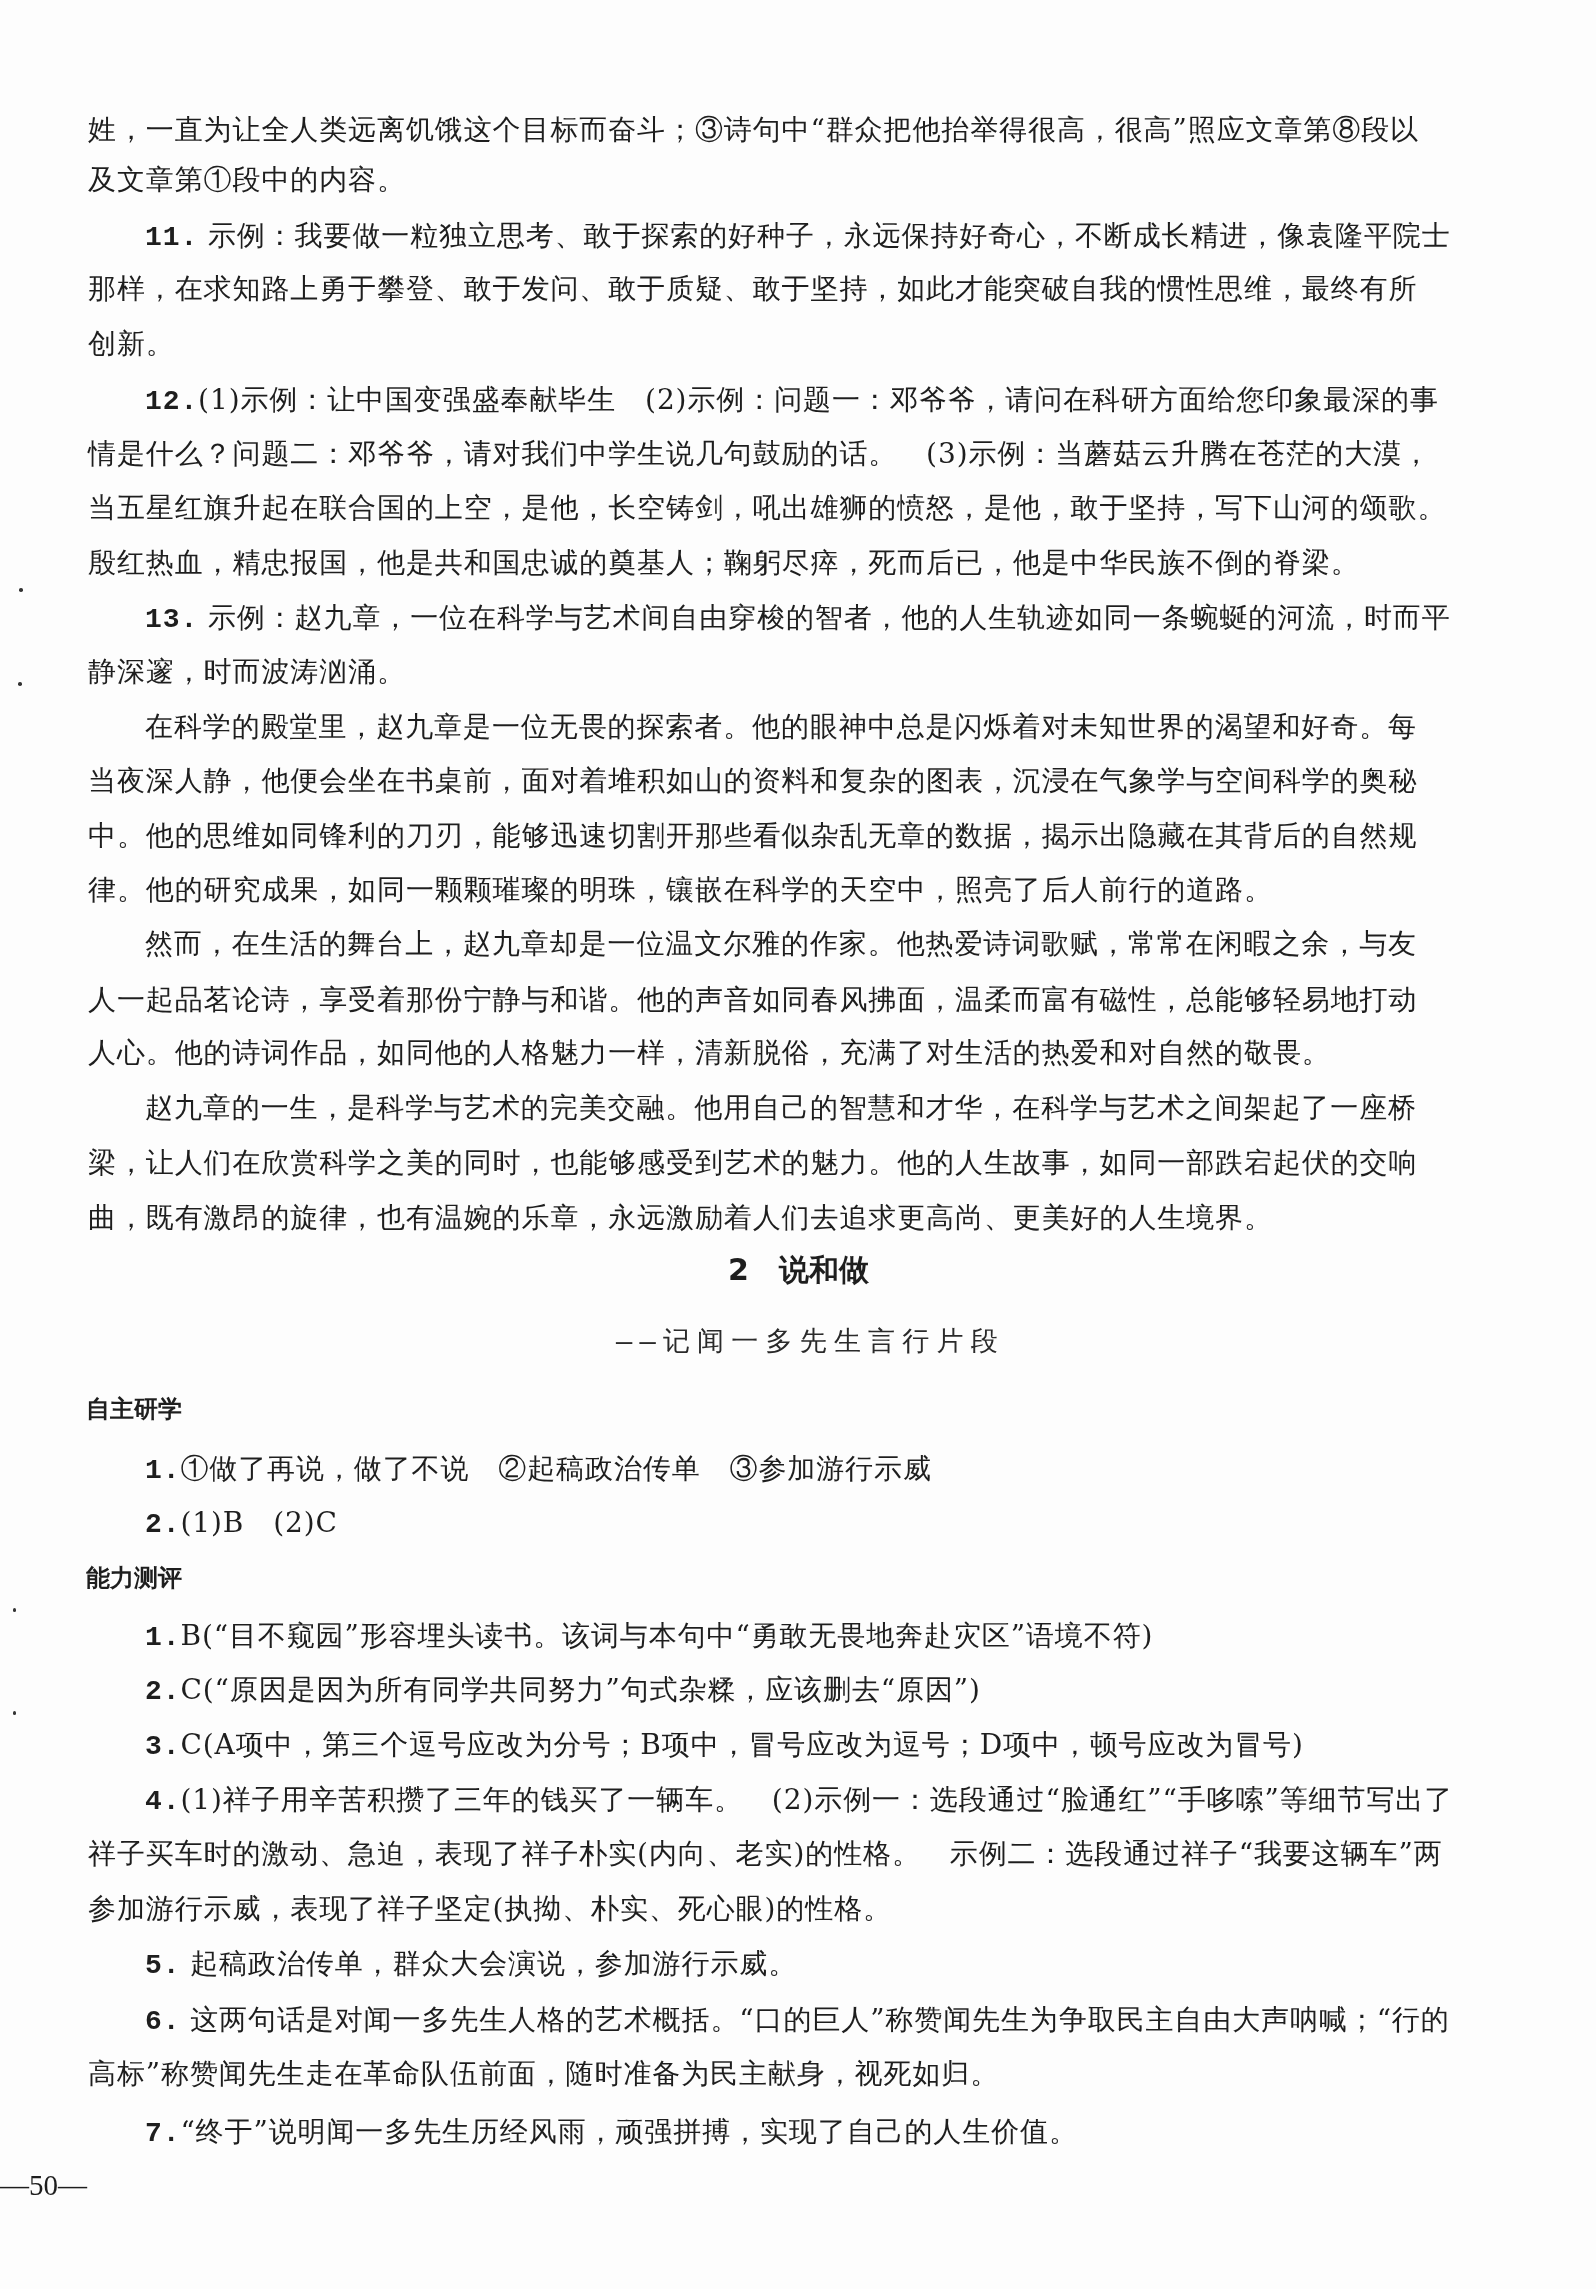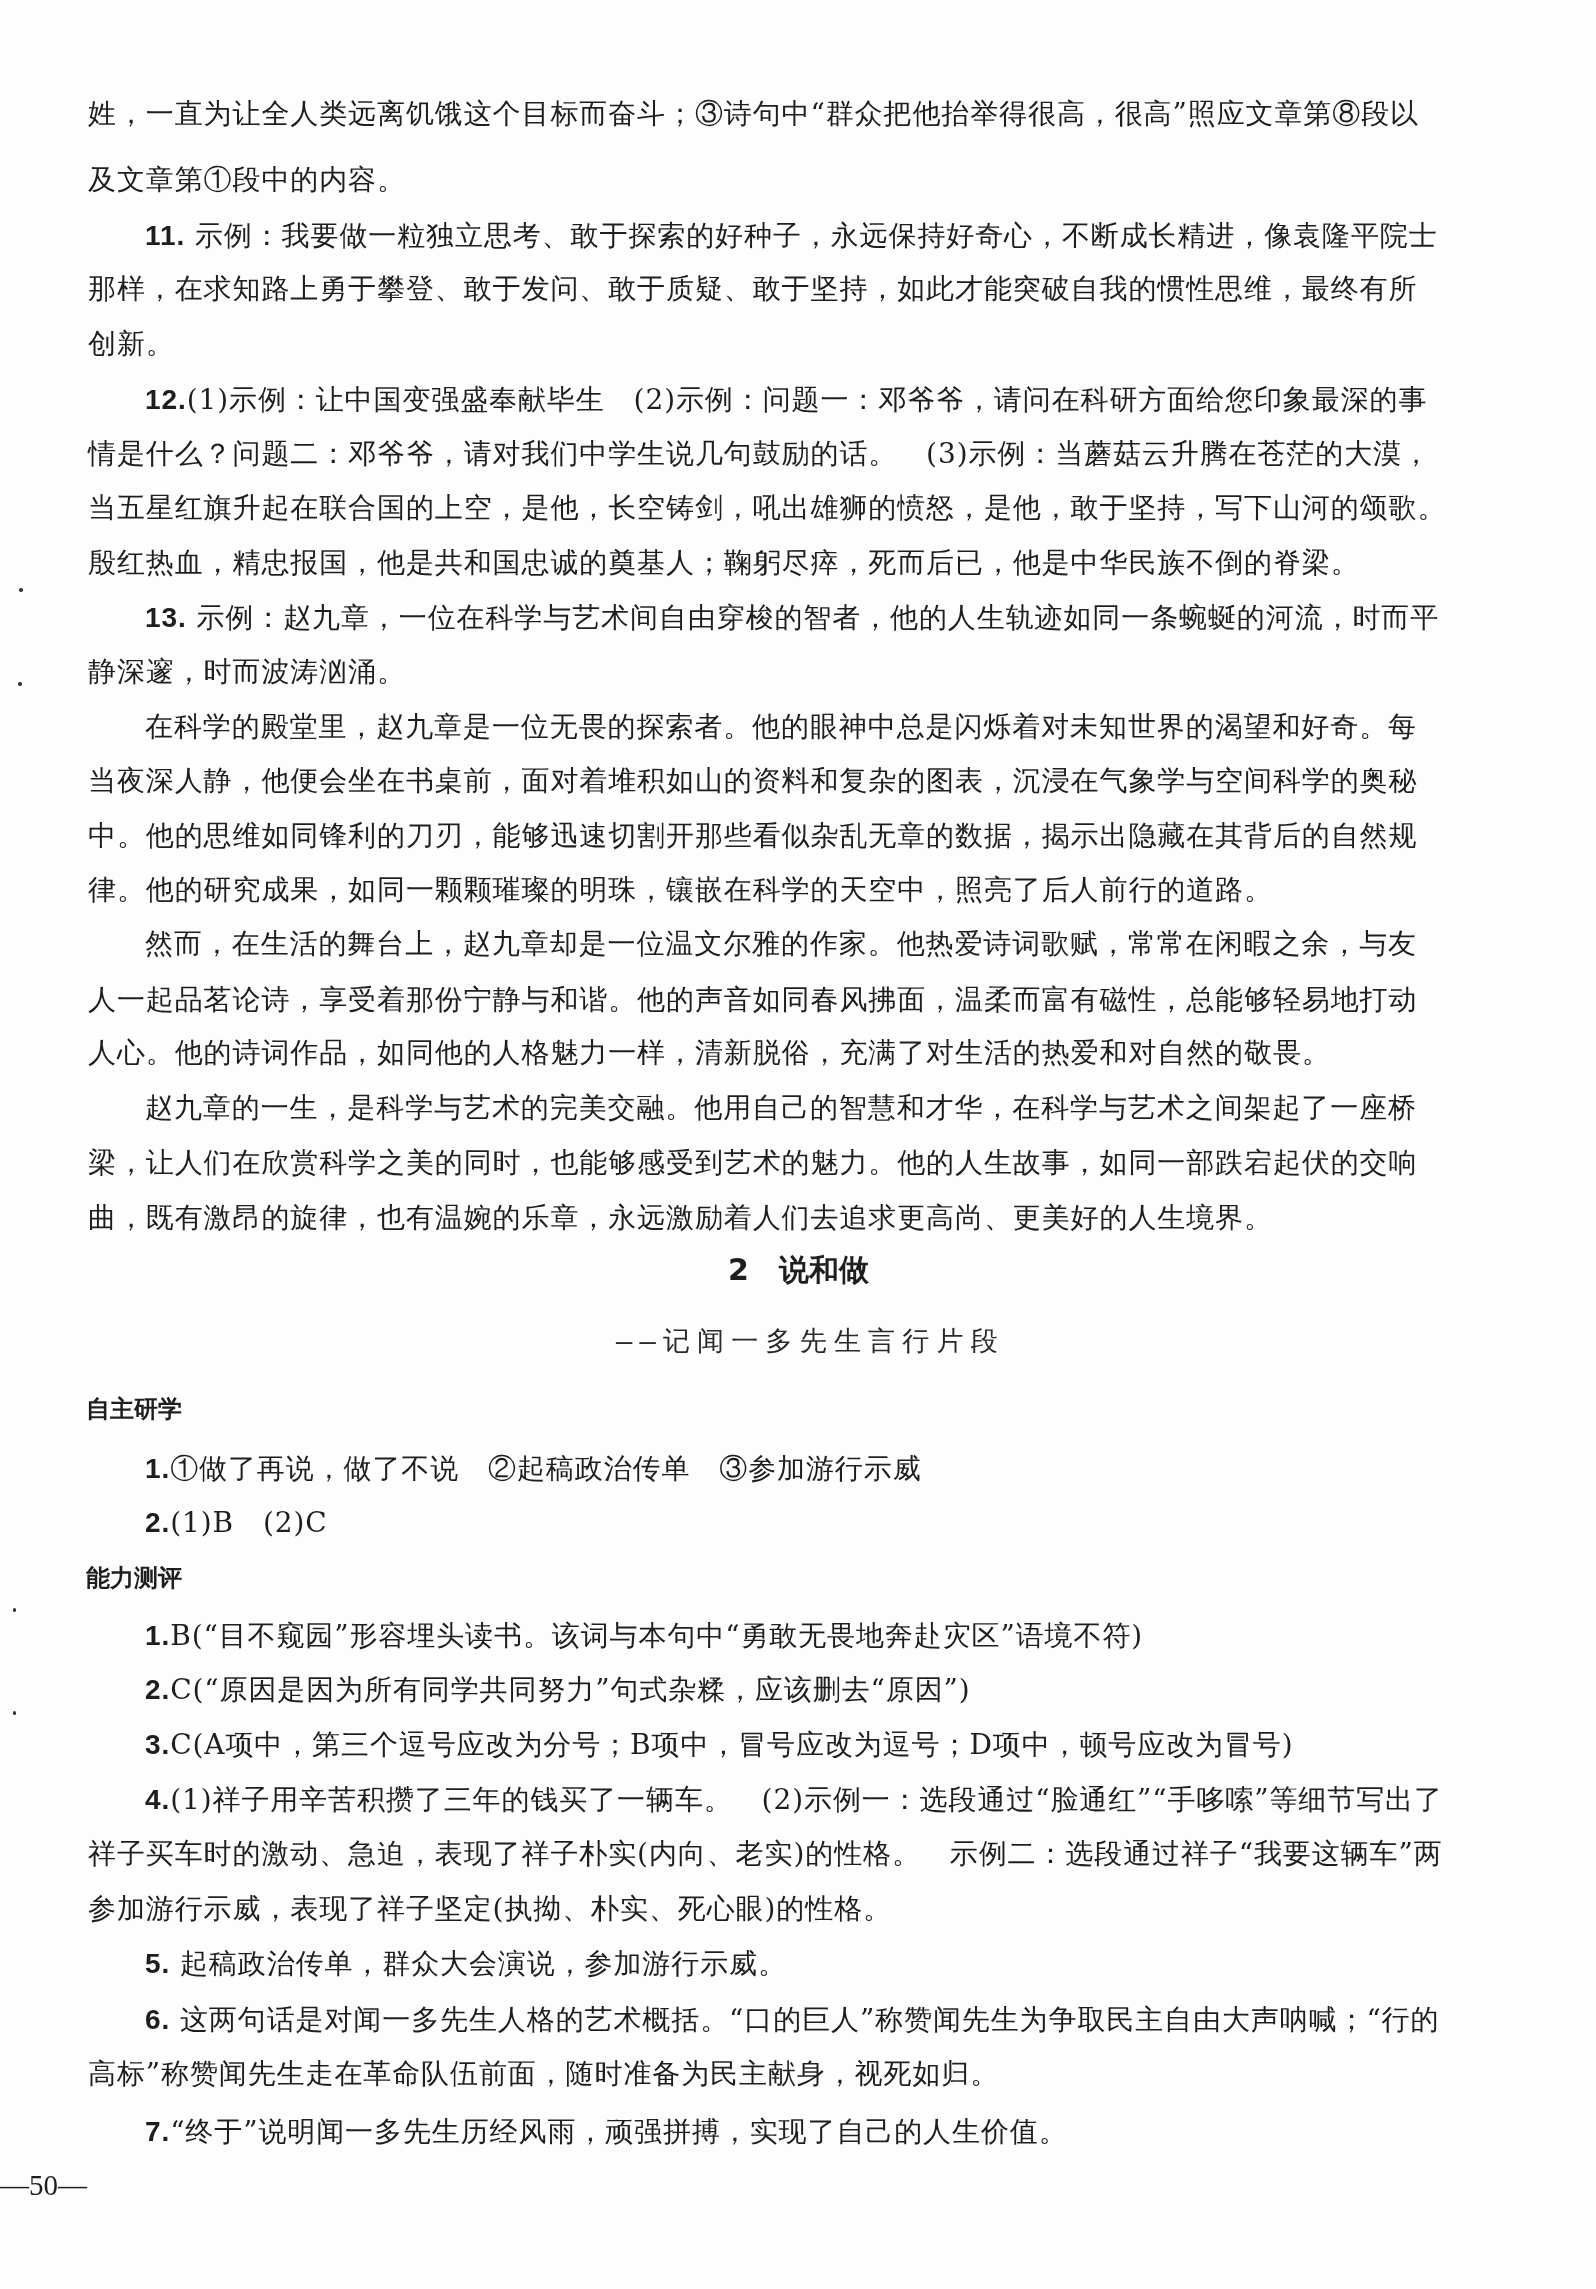--- a/index.html
+++ b/index.html
@@ -6,21 +6,21 @@
   body {
     width:1597px; height:2289px; background:#fdfdfd; position:relative; overflow:hidden;
     font-family: "DejaVu Serif", "Liberation Serif", serif; color:#1e1e1e;
   }
   .line {
     position:absolute; left:88px; width:1329px; height:36px; line-height:36px;
     font-size:28px; white-space:nowrap; letter-spacing:0.9px;
   }
   .just { text-align:justify; text-align-last:justify; }
   .indent { left:145px; width:1272px; }
-  .num { font-weight:bold; font-family:Liberation Sans, sans-serif; }
+  .num { font-weight:bold; font-family:Liberation Mono, monospace; }
   .heading {
     position:absolute; left:0; width:1597px; text-align:center;
     font-size:30px; font-weight:bold; line-height:39px; height:39px;
     font-family:"DejaVu Sans", sans-serif;
   }
   .subtitle {
     position:absolute; left:12px; width:1597px; text-align:center;
     font-size:27px; line-height:36px; height:36px; letter-spacing:7.2px;
     font-family:Liberation Mono, monospace; color:#2a2a2a;
   }
@@ -30,21 +30,21 @@
   }
   .pagenum {
     position:absolute; left:0; width:1597px; 
     font-size:29px; line-height:36px; top:2167px; font-family:"Liberation Serif", serif;
   }
   .mark { position:absolute; width:3.6px; height:3.6px; background:#333; border-radius:50%; }
 </style>
 </head>
 <body>
 
-<div class="line just" style="top:96px">姓，一直为让全人类远离饥饿这个目标而奋斗；③诗句中“群众把他抬举得很高，很高”照应文章第⑧段以</div>
+<div class="line just" style="top:112px">姓，一直为让全人类远离饥饿这个目标而奋斗；③诗句中“群众把他抬举得很高，很高”照应文章第⑧段以</div>
 <div class="line" style="top:162px">及文章第①段中的内容。</div>
 
 <div class="line just indent" style="top:218px"><span class="num">11.</span> <span>示例：我要做一粒独立思考、敢于探索的好种子，永远保持好奇心，不断成长精进，像袁隆平院士</span></div>
 <div class="line just" style="top:271px">那样，在求知路上勇于攀登、敢于发问、敢于质疑、敢于坚持，如此才能突破自我的惯性思维，最终有所</div>
 <div class="line" style="top:326px">创新。</div>
 
 <div class="line just indent" style="top:382px"><span class="num">12.</span><span>(1)示例：让中国变强盛奉献毕生　(2)示例：问题一：邓爷爷，请问在科研方面给您印象最深的事</span></div>
 <div class="line just" style="top:436px">情是什么？问题二：邓爷爷，请对我们中学生说几句鼓励的话。　(3)示例：当蘑菇云升腾在苍茫的大漠，</div>
 <div class="line just" style="top:490px">当五星红旗升起在联合国的上空，是他，长空铸剑，吼出雄狮的愤怒，是他，敢于坚持，写下山河的颂歌。</div>
 <div class="line" style="top:545px">殷红热血，精忠报国，他是共和国忠诚的奠基人；鞠躬尽瘁，死而后已，他是中华民族不倒的脊梁。</div>

